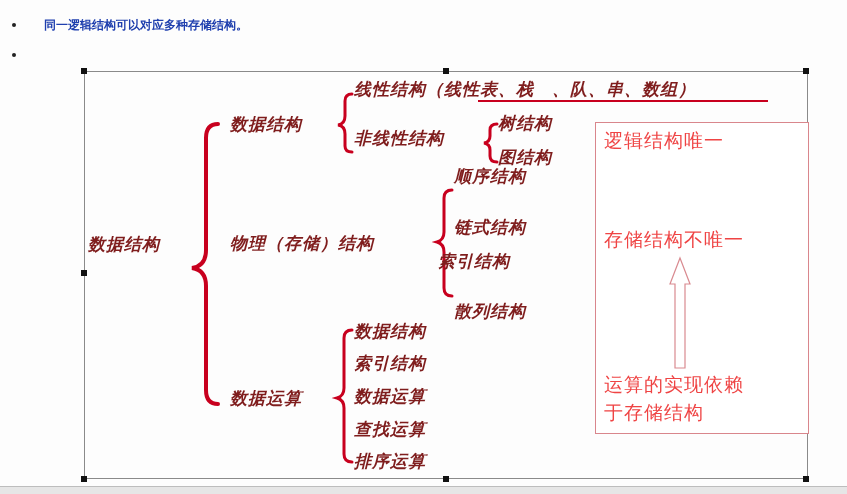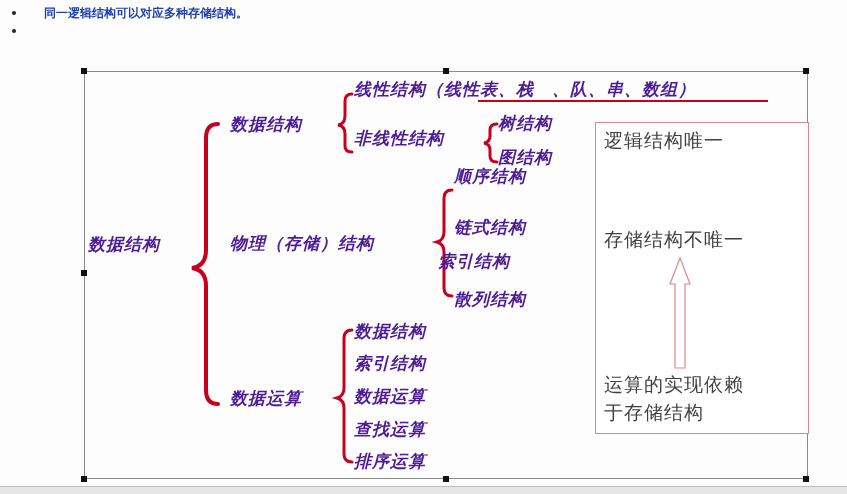--- a/index.html
+++ b/index.html
@@ -1,25 +1,25 @@
 <!DOCTYPE html>
 <html><head>
 <meta charset="utf-8">
 <style>
   html,body{margin:0;padding:0;}
   body{width:847px;height:494px;position:relative;overflow:hidden;background:#fdfdfd;
        font-family:"DejaVu Sans","Liberation Sans",sans-serif;}
   .bullet-list{position:absolute;left:10px;top:4px;margin:0;padding:0;list-style:none;}
-  .bullet-list li{position:relative;height:18px;line-height:18px;font-size:12px;font-weight:bold;color:#1f3fae;padding-left:34px;}
+  .bullet-list li{position:relative;height:18px;line-height:18px;font-size:12px;font-weight:bold;color:#1f3fae;padding-left:34px;margin-top:12px;}
   .bullet-list li .dot{position:absolute;left:2px;top:7px;width:4px;height:4px;border-radius:50%;background:#222;}
   .frame{position:absolute;left:84px;top:71px;width:724px;height:408px;border:1px solid #8a8a8a;box-sizing:border-box;}
   .handle{position:absolute;width:6px;height:6px;background:#111;}
-  .lbl{position:absolute;font-size:17px;font-weight:bold;font-style:italic;color:#4c1d95;white-space:nowrap;letter-spacing:1px;}
+  .lbl{position:absolute;font-size:17px;font-weight:bold;font-style:italic;color:#7f1d1d;white-space:nowrap;letter-spacing:1px;}
   .redbox{position:absolute;left:595px;top:122px;width:214px;height:312px;border:1px solid #d9868c;box-sizing:border-box;background:#fff;}
-  .rtxt{position:absolute;font-size:19px;color:#404040;white-space:nowrap;letter-spacing:1px;}
+  .rtxt{position:absolute;font-size:19px;color:#ef4444;white-space:nowrap;letter-spacing:1px;}
   .bottom-bar{position:absolute;left:0;top:486px;width:847px;height:8px;background:#e6e6e6;border-top:1px solid #bdbdbd;}
   svg{position:absolute;left:0;top:0;overflow:visible;}
 </style>
 </head>
 <body>
 
 <ul class="bullet-list">
   <li><span class="dot"></span><span>同一逻辑结构可以对应多种存储结构。</span></li>
   <li><span class="dot"></span></li>
 </ul>
@@ -63,21 +63,21 @@
 <div class="lbl" style="left:230px;top:113px">数据结构</div>
 <div class="lbl" style="left:354px;top:78px">线性结构（线性表、栈　、队、串、数组）</div>
 <div class="lbl" style="left:354px;top:127px">非线性结构</div>
 <div class="lbl" style="left:498px;top:112px">树结构</div>
 <div class="lbl" style="left:498px;top:146px">图结构</div>
 
 <div class="lbl" style="left:230px;top:232px">物理（存储）结构</div>
 <div class="lbl" style="left:454px;top:165px">顺序结构</div>
 <div class="lbl" style="left:454px;top:216px">链式结构</div>
 <div class="lbl" style="left:438px;top:250px">索引结构</div>
-<div class="lbl" style="left:454px;top:288px">散列结构</div>
+<div class="lbl" style="left:454px;top:300px">散列结构</div>
 
 <div class="lbl" style="left:230px;top:387px">数据运算</div>
 <div class="lbl" style="left:354px;top:320px">数据结构</div>
 <div class="lbl" style="left:354px;top:352px">索引结构</div>
 <div class="lbl" style="left:354px;top:385px">数据运算</div>
 <div class="lbl" style="left:354px;top:418px">查找运算</div>
 <div class="lbl" style="left:354px;top:450px">排序运算</div>
 
 <div class="bottom-bar"></div>
 

